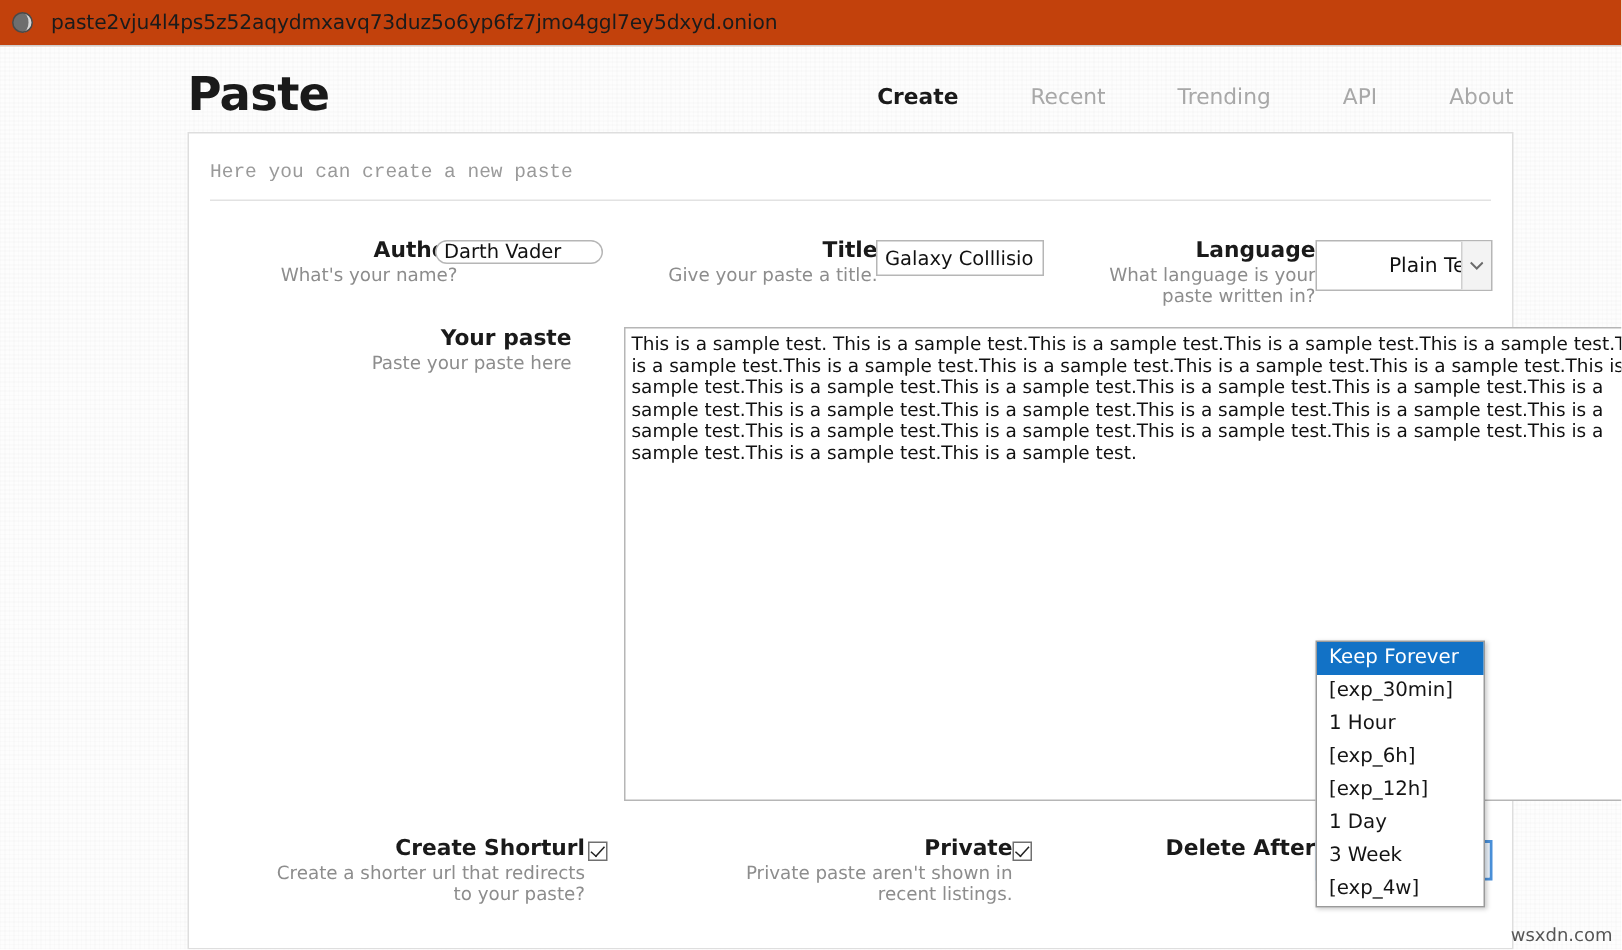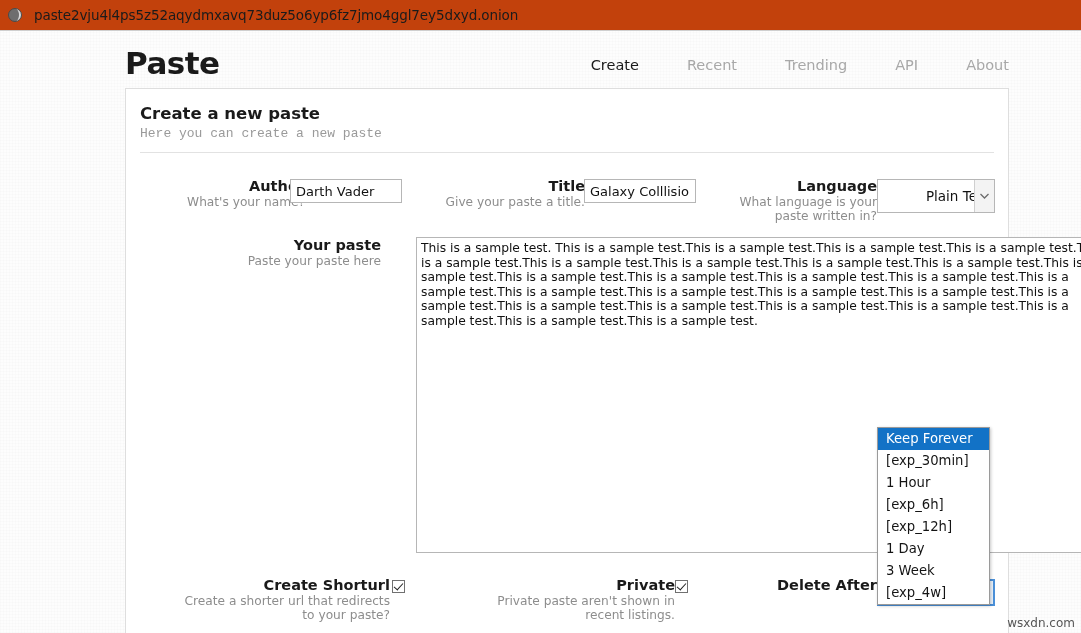--- a/index.html
+++ b/index.html
@@ -80,21 +80,21 @@
   }
   .nav-item {
     font-size: 14.5px;
     color: #a8a8a8;
     font-family: "DejaVu Sans", sans-serif;
     cursor: pointer;
     white-space: nowrap;
   }
   .nav-item.active {
     color: #1a1a1a;
-    font-weight: normal;
+    font-weight: bold;
     margin-left: 20px;
   }
 
   
   .panel {
     position: absolute;
     left: 125px; top: 57px;
     width: 884px;
     min-height: 545px;
     background: #ffffff;
@@ -309,33 +309,32 @@
       <div class="nav-item active">Create</div>
       <div class="nav-item">Recent</div>
       <div class="nav-item">Trending</div>
       <div class="nav-item">API</div>
       <div class="nav-item">About</div>
     </div>
   </div>
 
   <div class="panel">
     <div class="panel-head">
-      <div class="panel-title">Create a new paste</div>
       <div class="panel-sub">Here you can create a new paste</div>
     </div>
     <div class="panel-rule"></div>
 
     <div class="row1">
 
       <div class="grp" style="left:0; top:0; width:289px;">
         <div class="field-label" style="right:110px; top:5px; width:160px;">
           <span class="lbl">Author</span>
           <span class="hint">What's your name?</span>
         </div>
-        <input class="txt" style="position: absolute; left: 164px; top: 6px; width: 112px; height: 24px;" value="Darth Vader">
+        <input class="txt" style="position: absolute; left: 164px; top: 6px; width: 112px; height: 16px; border-radius: 9px;" value="Darth Vader">
       </div>
 
       <div class="grp" style="left:290px; top:0; width:284px;">
         <div class="field-label" style="right:115px; top:5px; width:160px;">
           <span class="lbl">Title</span>
           <span class="hint">Give your paste a title.</span>
         </div>
         <input class="txt" style="position: absolute; left: 168px; top: 6px; width: 112px; height: 24px;" value="Galaxy Colllision">
       </div>
 

